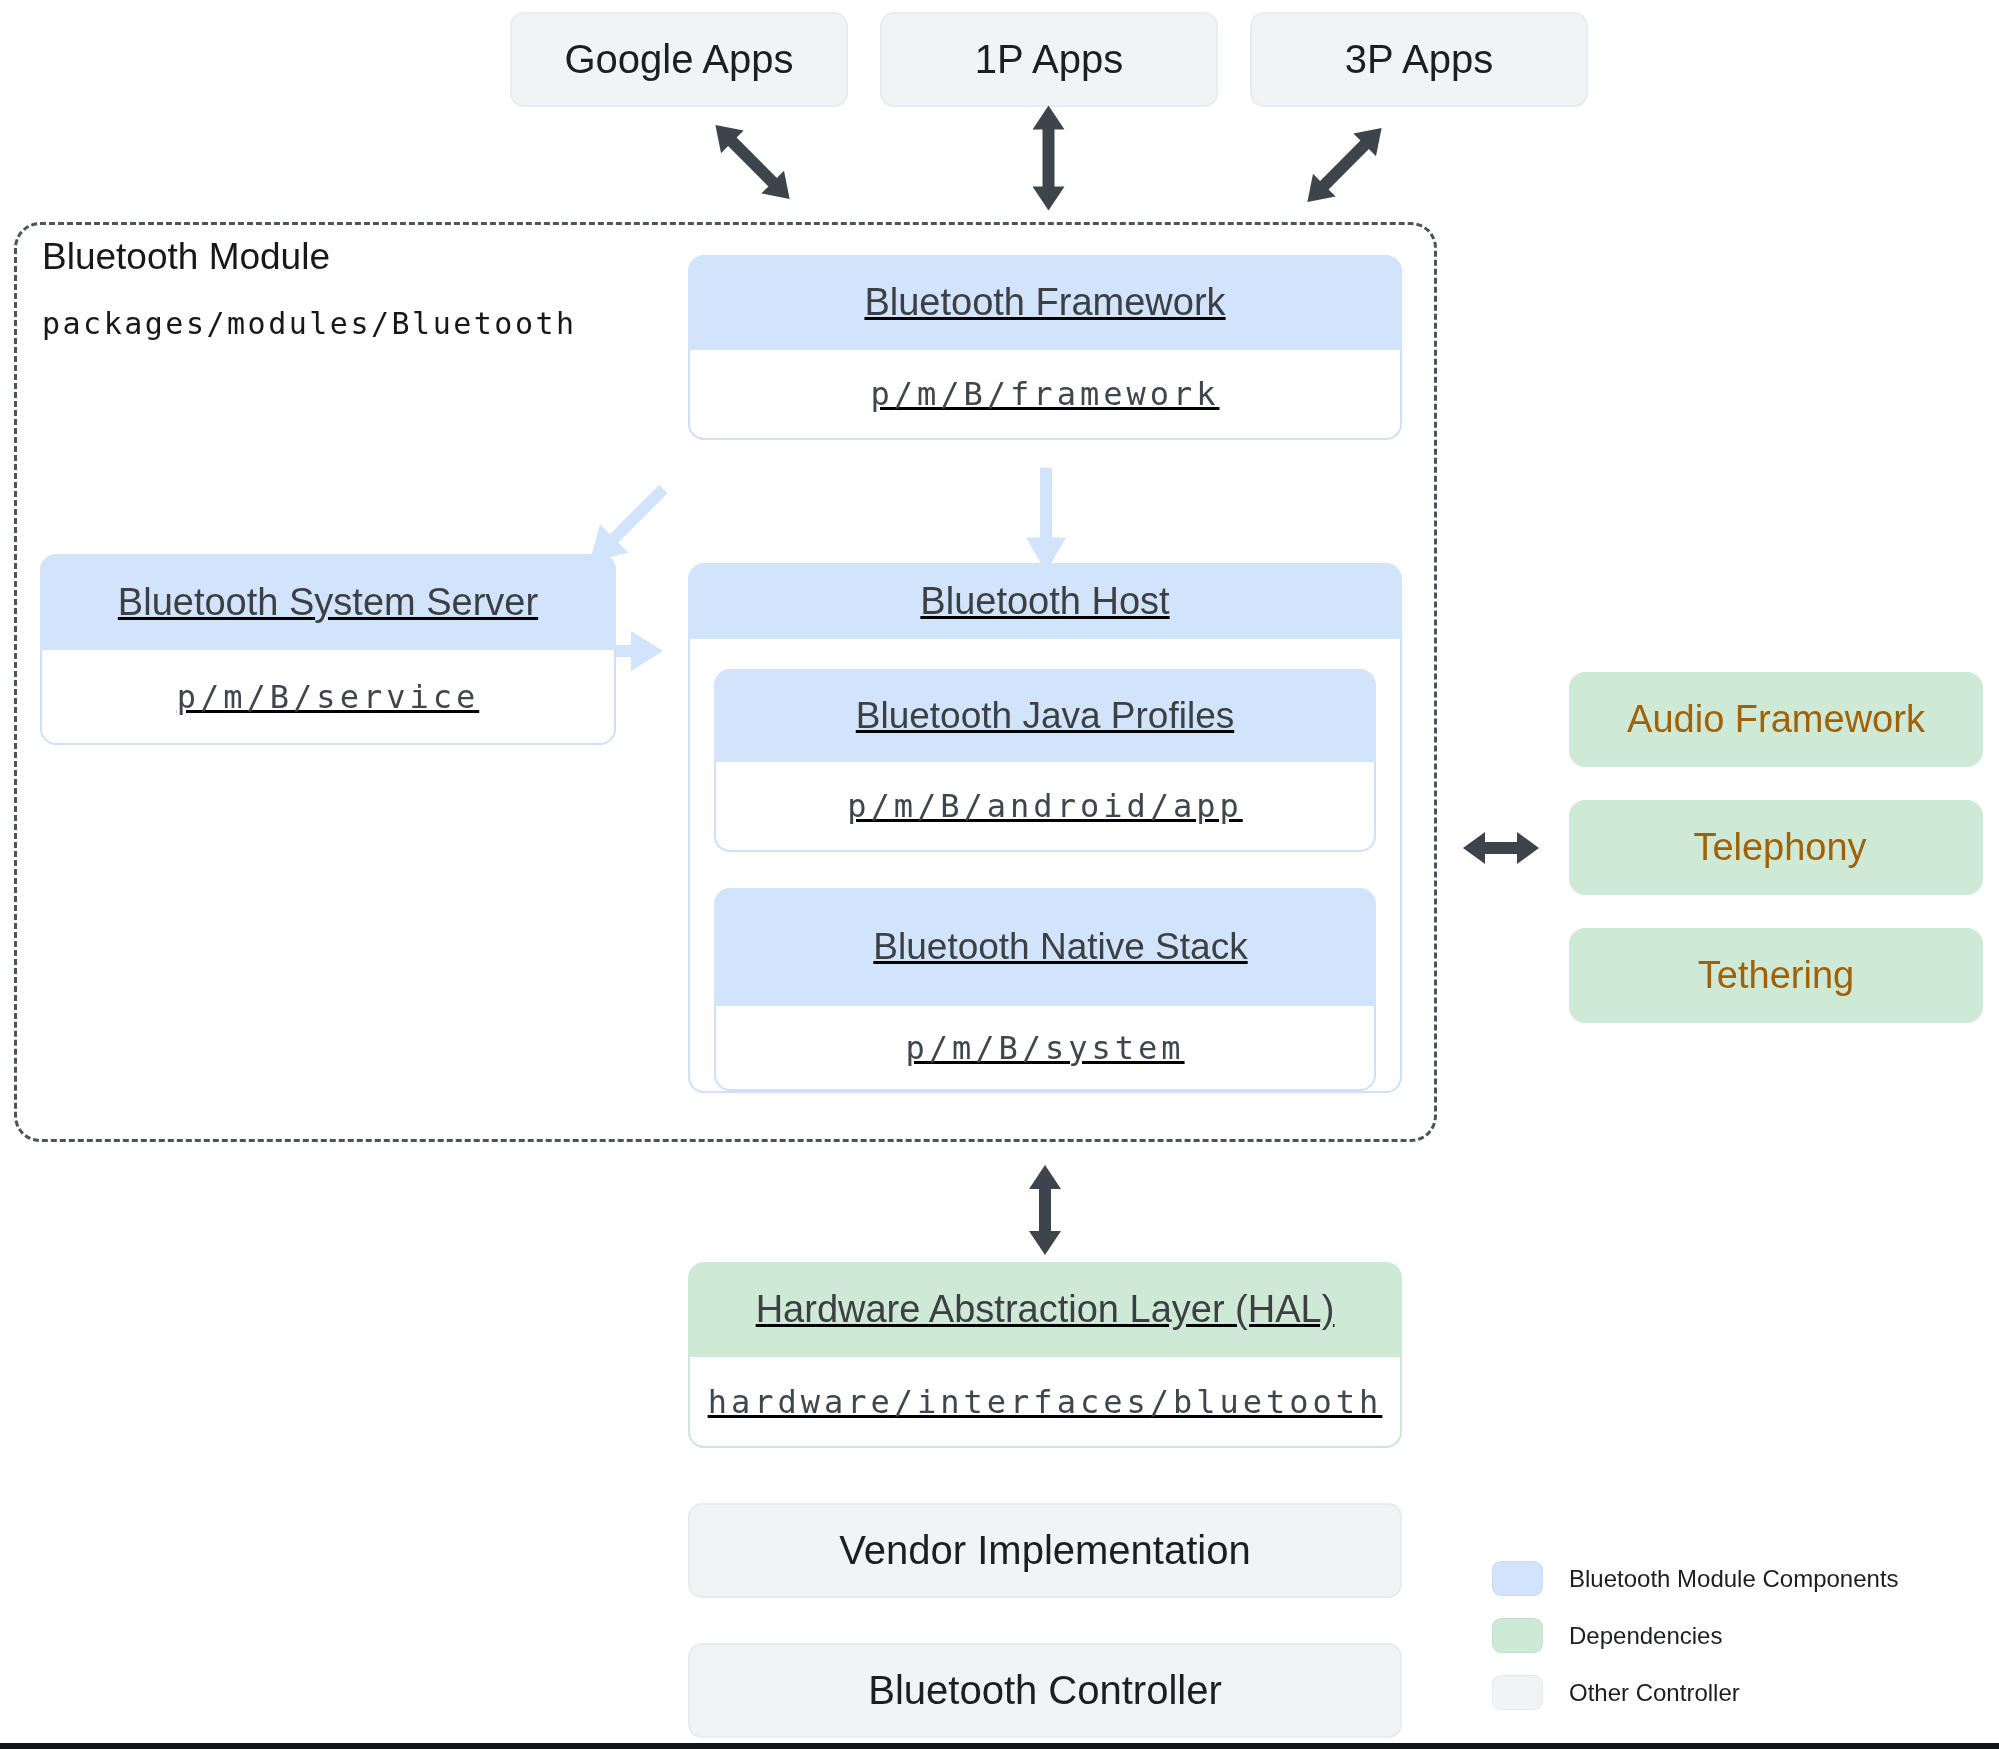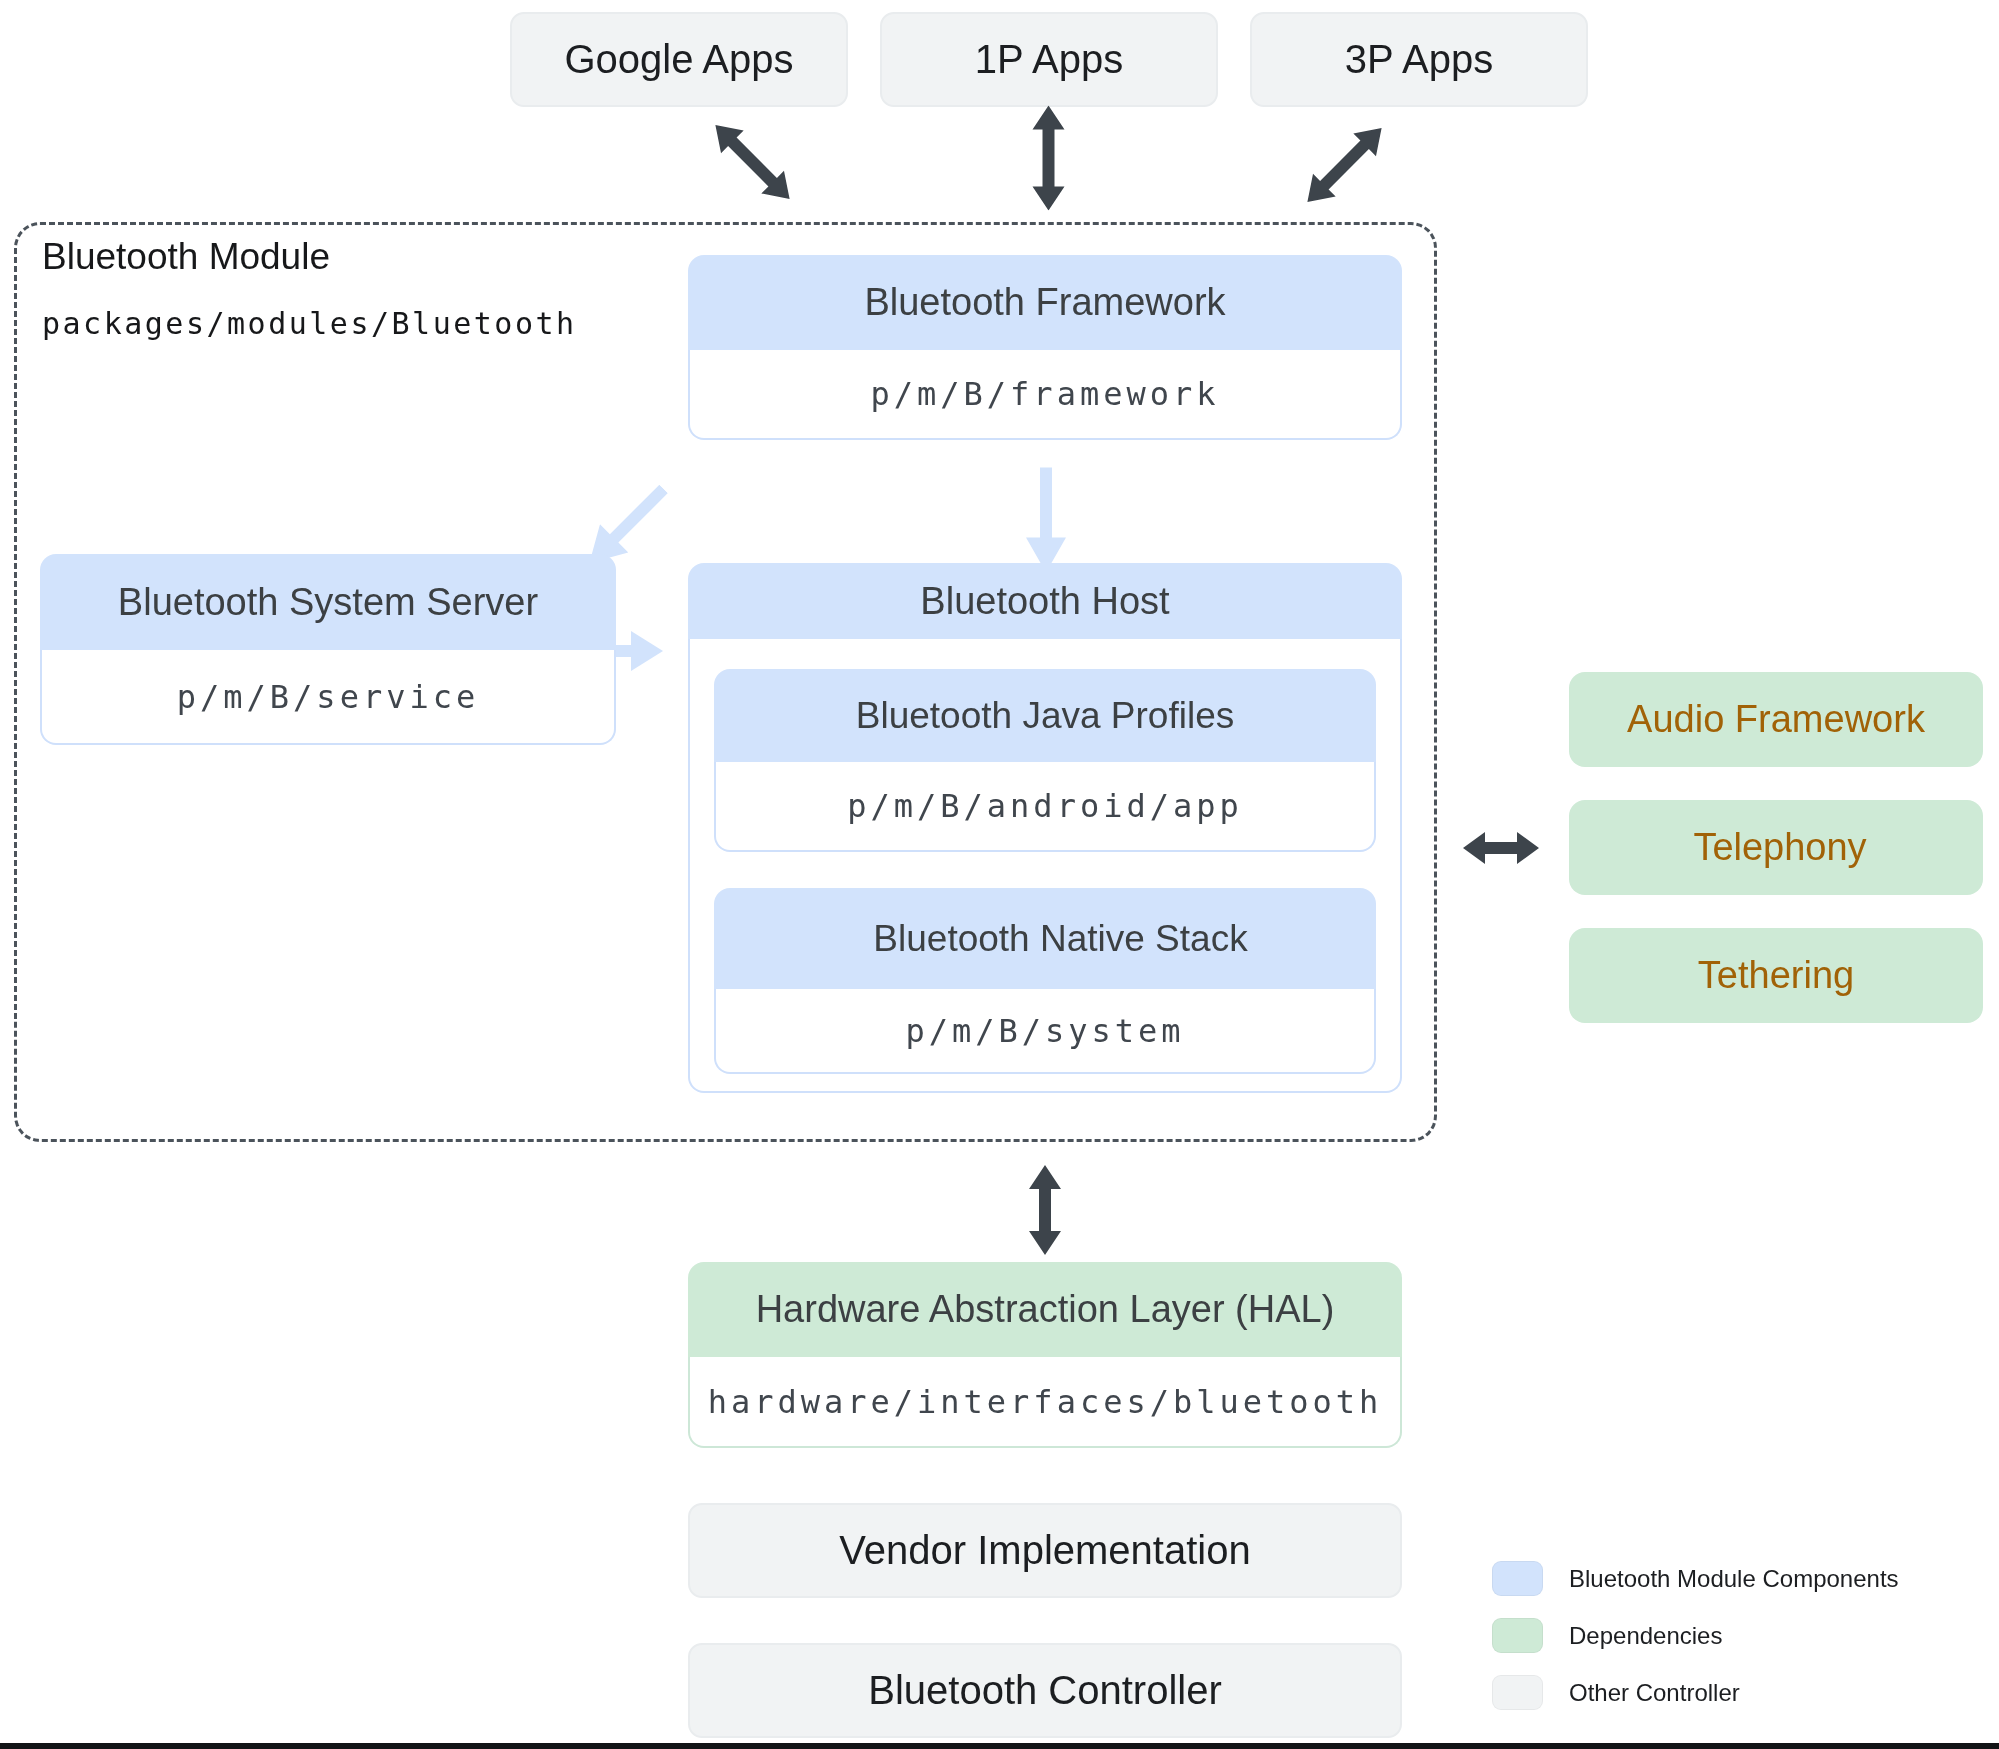--- a/index.html
+++ b/index.html
@@ -6,21 +6,21 @@
   #canvas{position:relative;width:1999px;height:1749px;background:#ffffff;overflow:hidden;
           font-family:"Liberation Sans", sans-serif;}
   
   .pill{position:absolute;display:flex;align-items:center;justify-content:center;
         background:#f1f3f4;border:2px solid #e9ecee;border-radius:14px;
         font-size:40px;color:#1c1e21;box-sizing:border-box;}
   
   .pill-green{position:absolute;display:flex;align-items:center;justify-content:center;
         background:#ceead6;border-radius:16px;font-size:38px;color:#a16207;box-sizing:border-box;}
   
-  .card{position:absolute;box-sizing:border-box;}
+  .card{position:absolute;box-sizing:border-box;text-decoration:underline;}
   .hdr{display:flex;align-items:center;justify-content:center;background:#d2e3fc;
        border-radius:16px 16px 0 0;font-size:38px;color:#3c4043;box-sizing:border-box;}
   .hdr.green{background:#ceead6;}
   .bdy{display:flex;align-items:center;justify-content:center;background:#ffffff;
        border:2px solid #cfe0fb;border-top:none;border-radius:0 0 16px 16px;
        font-family:"DejaVu Sans Mono", monospace;font-size:32px;letter-spacing:4px;
        color:#40464d;box-sizing:border-box;}
   .bdy.green{border-color:#cde7d7;}
   
   .bdy-host{background:#ffffff;border:2px solid #cfe0fb;border-top:none;
@@ -113,21 +113,21 @@
           <span>Bluetooth Java Profiles</span>
         </div>
         <div class="bdy" style="height:90px;">
           <span>p/m/B/android/app</span>
         </div>
       </div>
 
       <div style="height:36px;"></div>
 
       <div class="subcard">
-        <div class="hdr" style="height:101px;padding-left:31px;">
+        <div class="hdr" style="height:118px;padding-left:31px;">
           <span>Bluetooth Native Stack</span>
         </div>
         <div class="bdy" style="height:85px;">
           <span>p/m/B/system</span>
         </div>
       </div>
 
     </div>
   </div>
 

